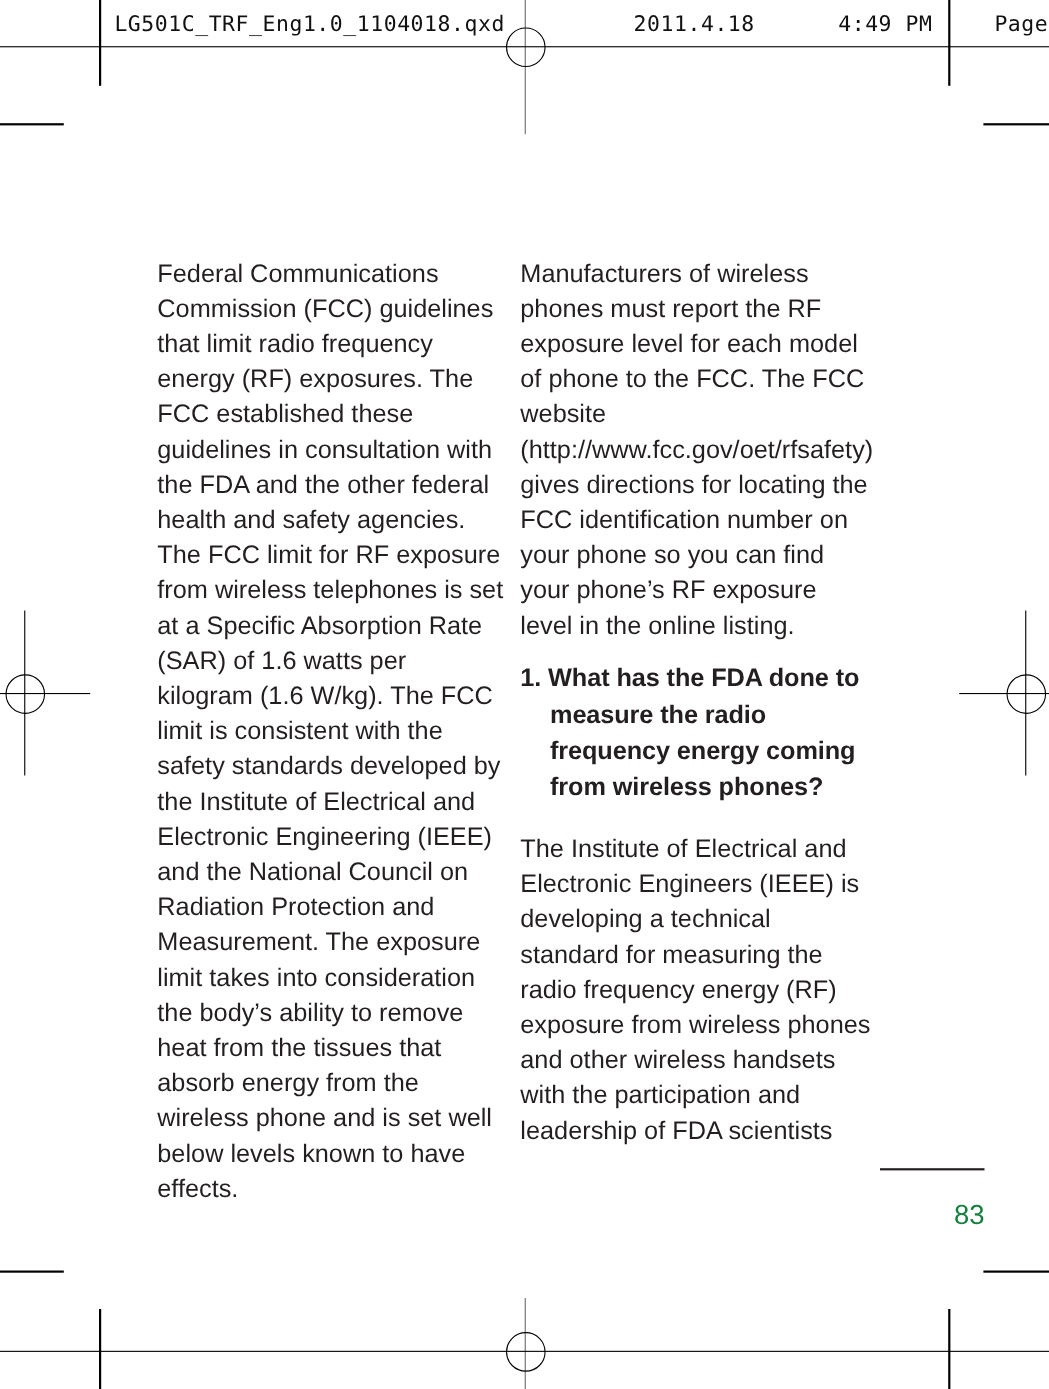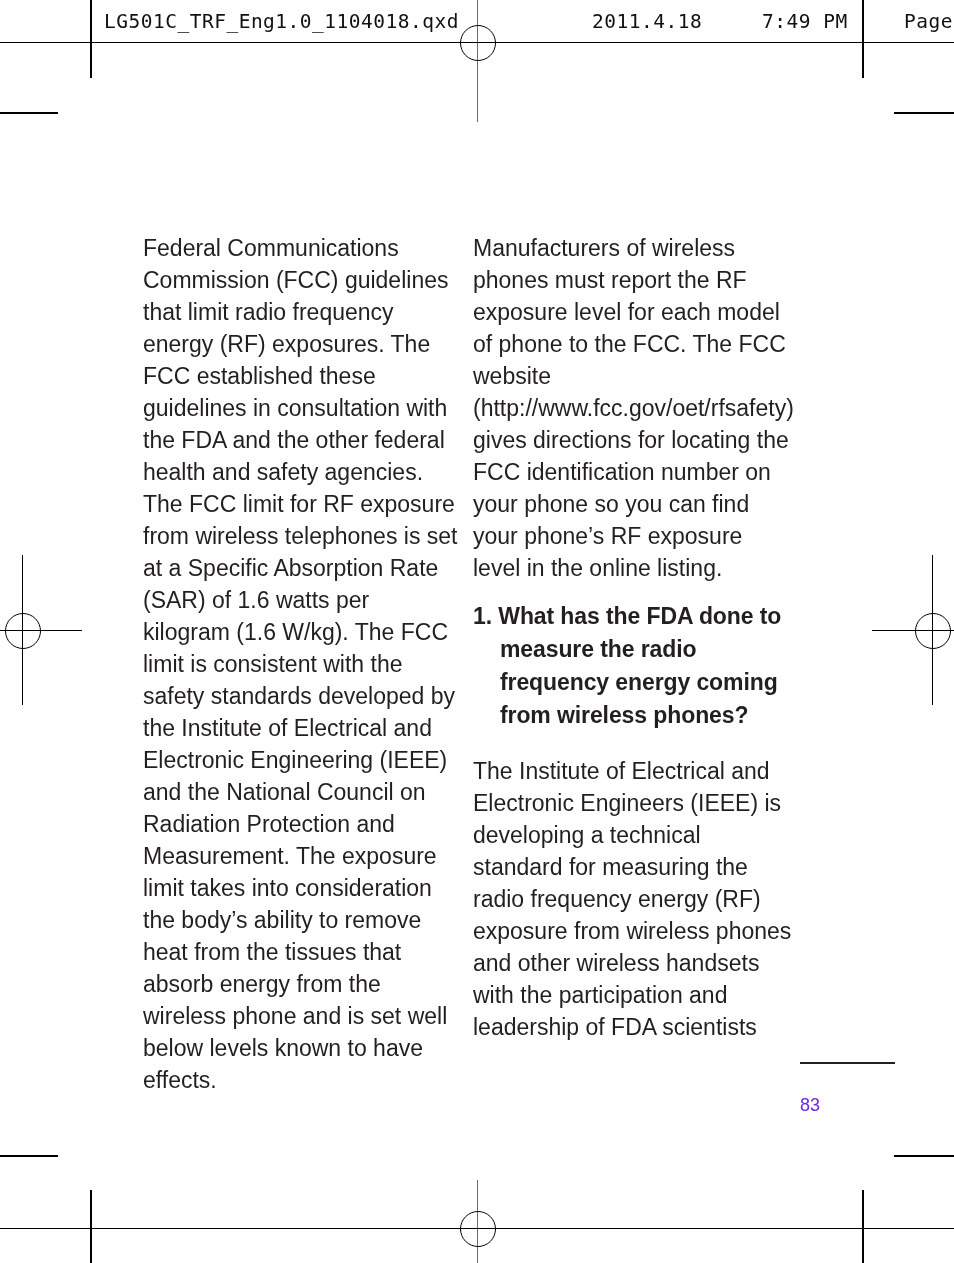--- a/index.html
+++ b/index.html
@@ -30,21 +30,21 @@
     letter-spacing: 0.5px;
     color: #111111;
     white-space: pre;
     z-index: 5;
   }
   .proof-header .seg {
     position: absolute;
     top: 0;
   }
   .hdr-file  { left: 104px; }
-  .hdr-date  { left: 592px; }
+  .hdr-date  { left: 576px; }
   .hdr-time  { left: 762px; }
   .hdr-page  { left: 876px; margin-left: 28px; }
 
   
   .mark { position: absolute; background: #000000; }
 
   .vbar-tl { left: 90px;  top: 0px;    width: 1.6px; height: 78px; }
   .vbar-tr { left: 862px; top: 0px;    width: 1.6px; height: 78px; }
   .vbar-bl { left: 90px;  top: 1190px; width: 1.6px; height: 73px; }
   .vbar-br { left: 862px; top: 1190px; width: 1.6px; height: 73px; }
@@ -133,33 +133,33 @@
     top: 1062px;
     width: 95px;
     height: 1.8px;
     background: #231f20;
   }
   .page-number {
     position: absolute;
     left: 800px;
     top: 1090px;
     width: 95px;
-    text-align: left;
-    font-size: 18px;
+    text-align: right;
+    font-size: 25px;
     line-height: 30px;
-    color: #6d28d9;
+    color: #15803d;
   }
 </style>
 </head>
 <body>
 
 <div class="proof-header">
   <span class="seg hdr-file">LG501C_TRF_Eng1.0_1104018.qxd</span>
   <span class="seg hdr-date">2011.4.18</span>
-  <span class="seg hdr-time">7:49 PM</span>
+  <span class="seg hdr-time">4:49 PM</span>
   <span class="seg hdr-page">Page</span>
 </div>
 
 <div class="mark vbar-tl"></div>
 <div class="mark vbar-tr"></div>
 <div class="mark vbar-bl"></div>
 <div class="mark vbar-br"></div>
 <div class="mark hbar-tl"></div>
 <div class="mark hbar-tr"></div>
 <div class="mark hbar-bl"></div>

